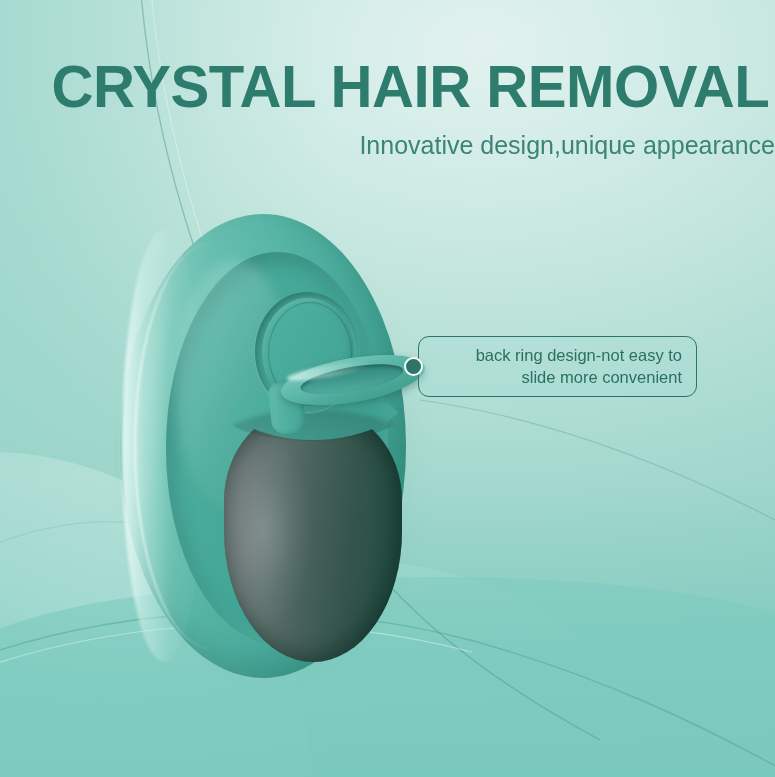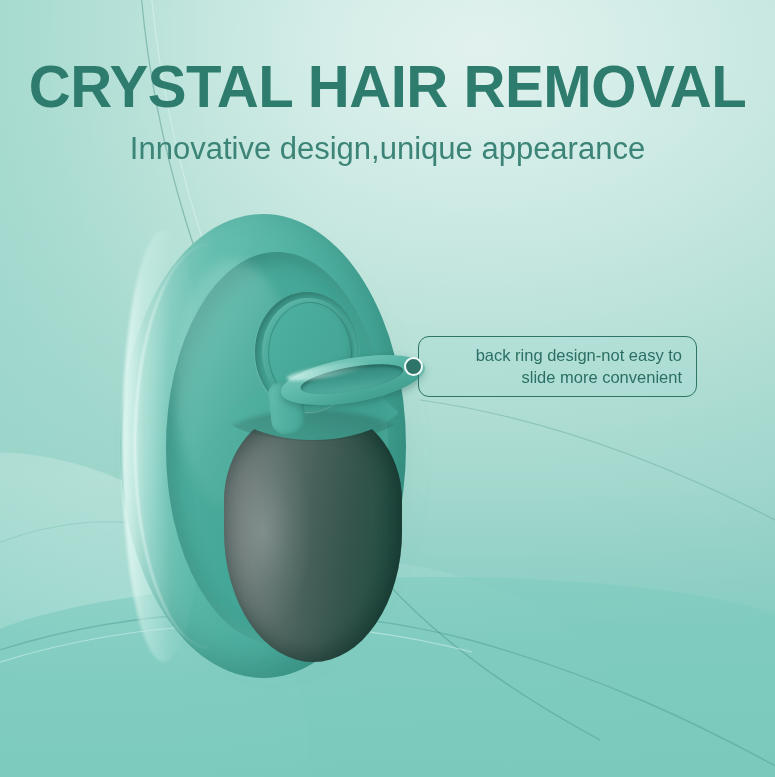--- a/index.html
+++ b/index.html
@@ -73,36 +73,36 @@
     height: 777px;
     pointer-events: none;
   }
 
   
   .headings {
     position: absolute;
     left: 0;
     top: 58px;
     width: 775px;
-    text-align: center;
+    text-align: right;
     z-index: 6;
   }
   .title {
     margin: 0;
     font-size: 59px;
     line-height: 1.0;
     font-weight: 700;
     letter-spacing: -0.5px;
     color: #2e7c6d;
     transform: scaleX(0.985);
     white-space: nowrap;
   }
   .subtitle {
     margin: 16px 0 0 0;
-    font-size: 31px;
+    font-size: 25px;
     line-height: 1.0;
     font-weight: 400;
     color: #3c8477;
     white-space: nowrap;
   }
 
   
   .device {
     position: absolute;
     left: 120px;

